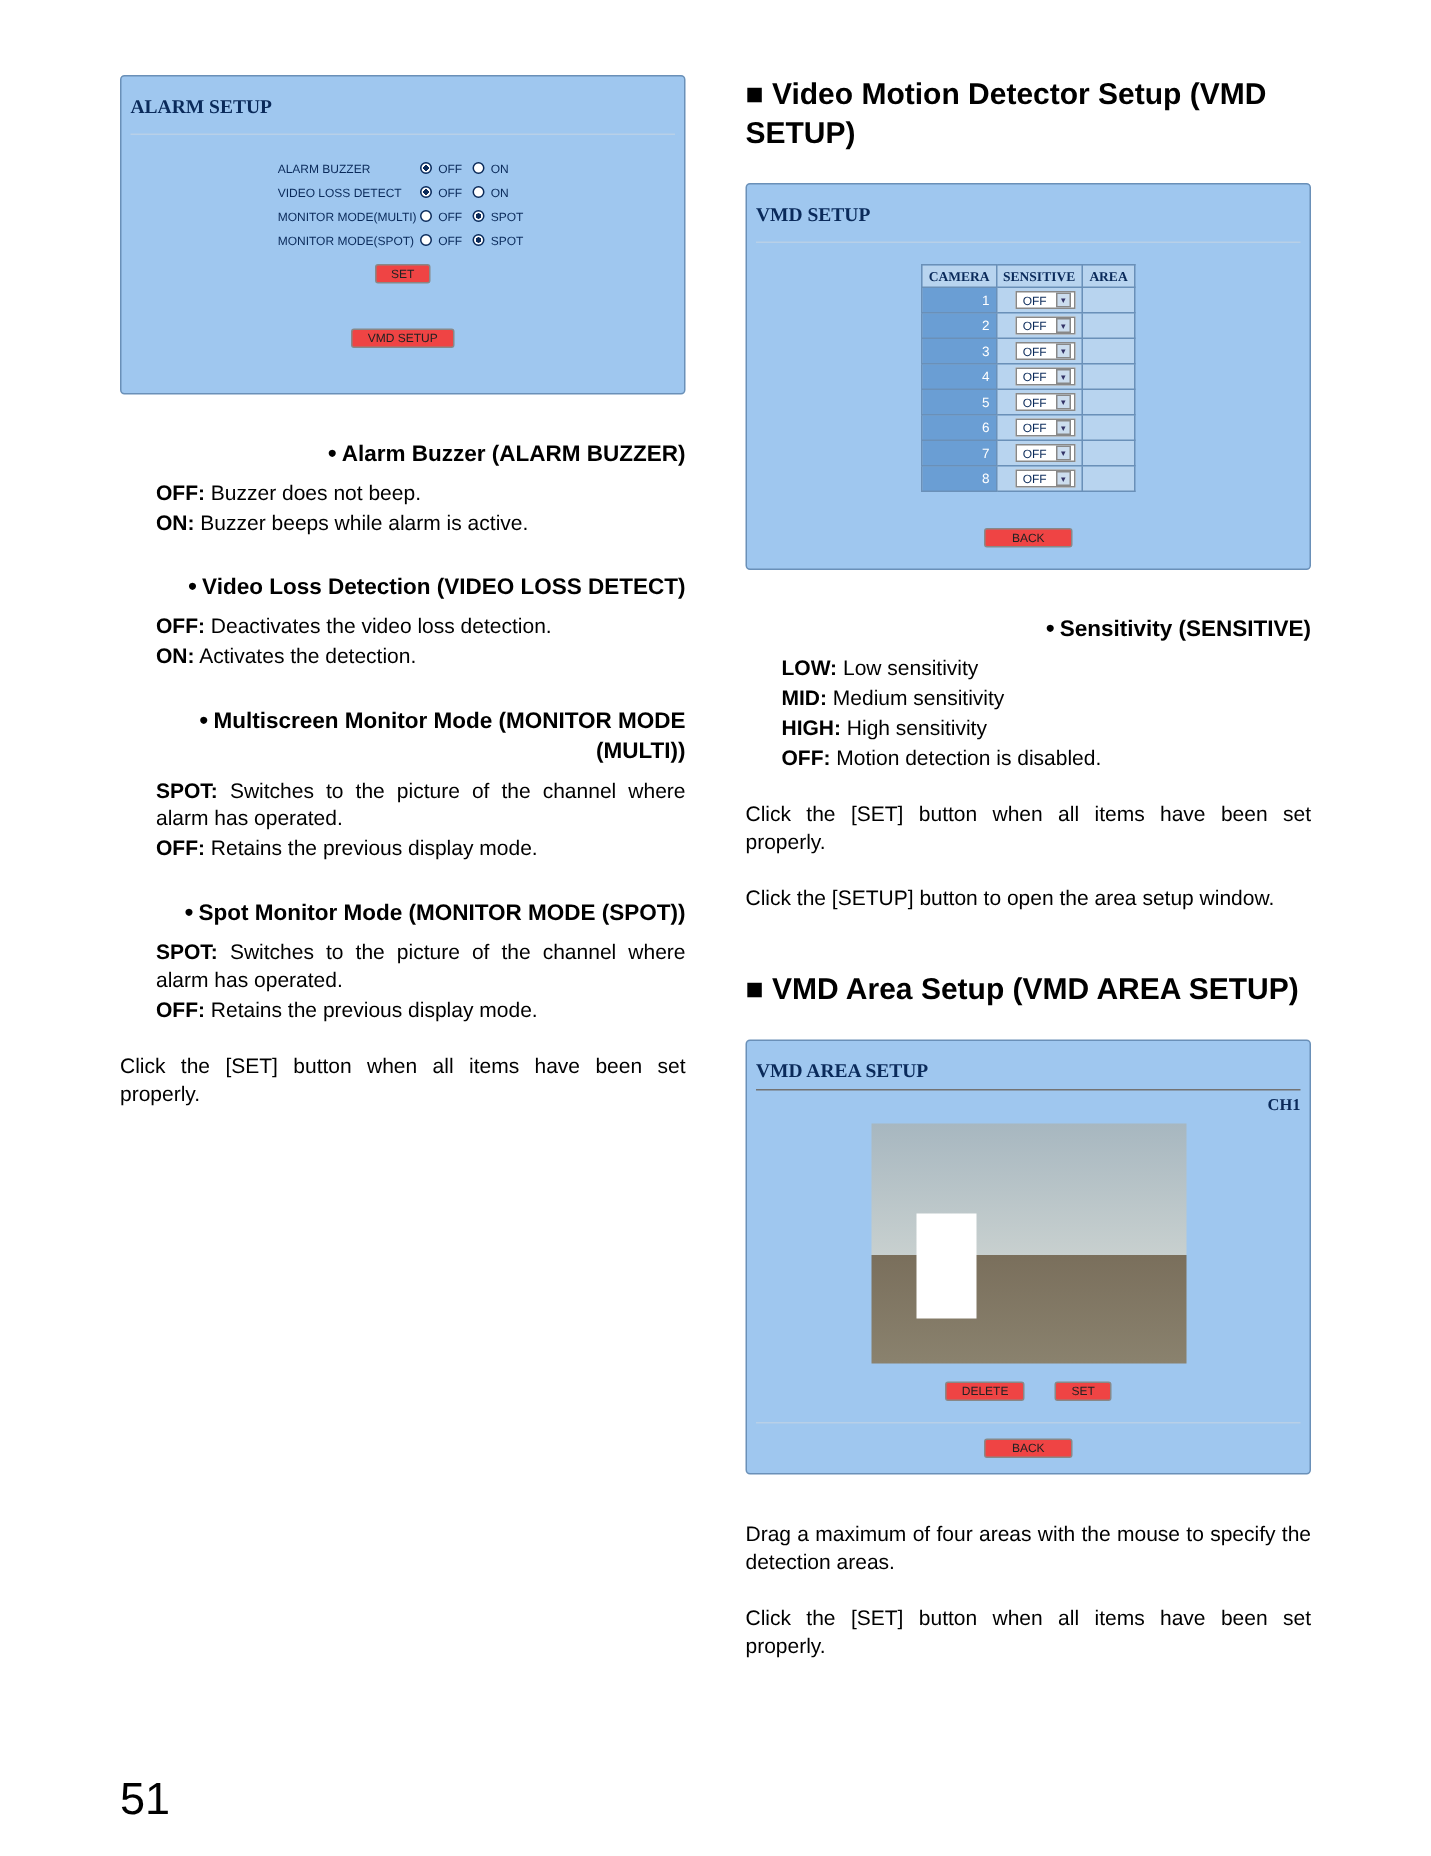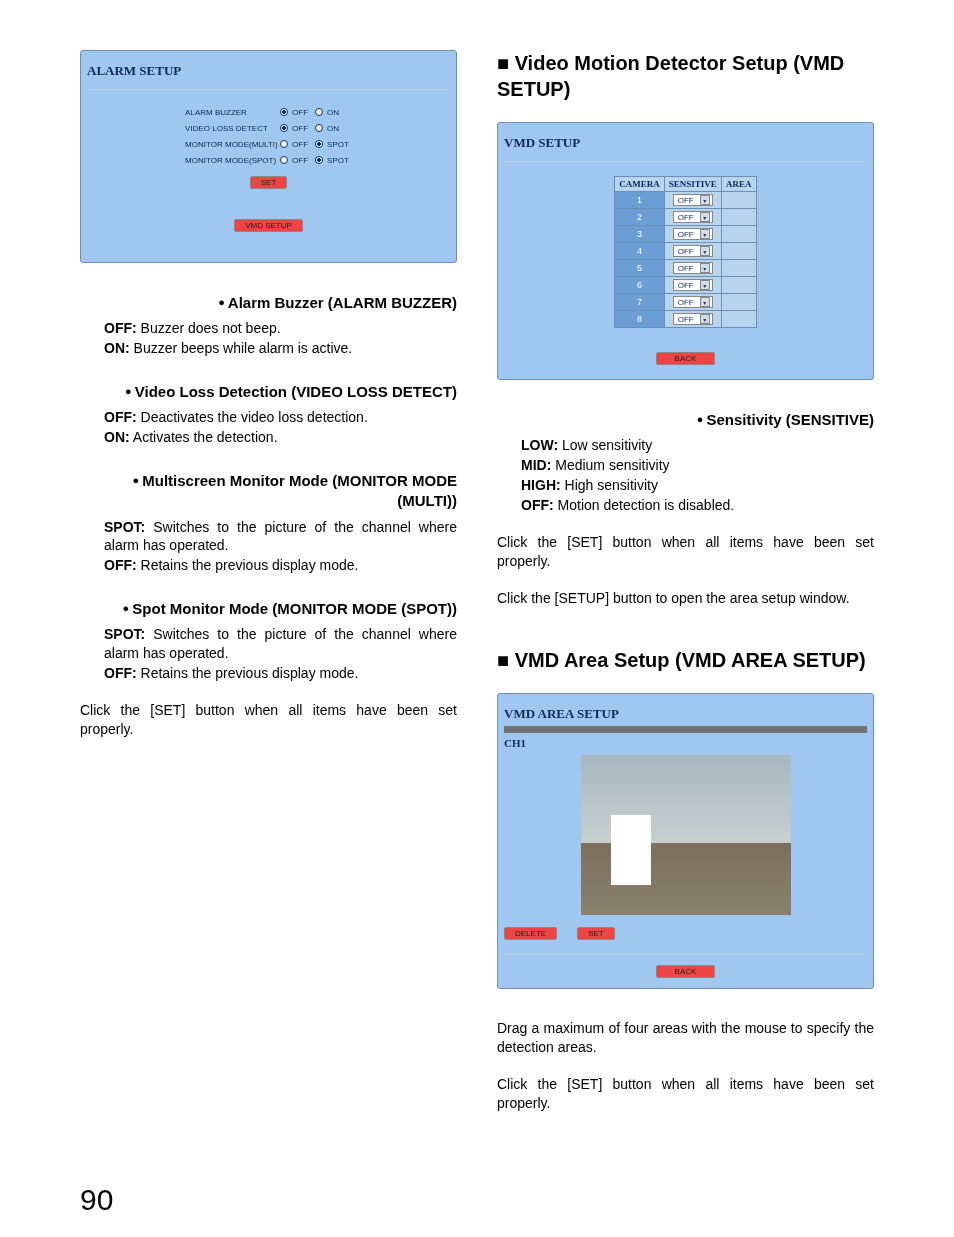--- a/index.html
+++ b/index.html
@@ -31,46 +31,46 @@
   .radio { width:8px; height:8px; border-radius:50%; border:1px solid #0a2a5a; display:inline-block; background:#fff;}
   .radio.sel{ background: radial-gradient(circle,#0a2a5a 0 40%,#fff 45% 100%); }
   .rlbl { font-size:8px; margin-right:3px;}
   .btn {
     display:inline-block; background:#ef4444; border:1px solid #888;
     font-size:8px; padding:1px 10px; font-family:Arial; color:#222;
     border-radius:2px;
   }
   .btn.wide{padding:1px 18px;}
   .vmd-table{ border-collapse:collapse; font-size:9px; color:#0a2a5a;}
-  .vmd-table th,.vmd-table td{ border:1px solid #6a90b8; padding:2px 4px; text-align:center; background:#b8d4ef;margin-top:32px;}
+  .vmd-table th,.vmd-table td{ border:1px solid #6a90b8; padding:2px 4px; text-align:right; background:#b8d4ef;margin-top:32px;}
   .vmd-table th{ font-family:'Times New Roman',serif; font-weight:bold; font-size:9px;}
   .vmd-table td.cam{ width:20px; background:#6a9ed4; color:#fff;}
   .vmd-table td.sens{ width:55px;}
   .vmd-table td.area{ width:35px;}
   .sel-box{ display:inline-flex; align-items:center; background:#fff; border:1px solid #888; font-size:8px; padding:0 2px 0 4px; gap:6px;}
   .sel-arrow{ width:10px; height:10px; background:#cde; border:1px solid #888; display:flex; align-items:center; justify-content:center; font-size:6px; color:#336;}
   .desc { font-size: 14px; line-height: 1.35; }
   .bullet-h { font-size: 15px; font-weight: bold; margin: 24px 0 6px 0; text-align: right; }
   .bullet-h::before { content:"● "; font-size:11px; vertical-align:2px;}
   .defs { padding-left: 24px; font-size: 14px; }
   .defs .row{ margin:1px 0;}
   .defs b{ font-weight:bold; }
   .just{ text-align:justify; }
   .para{ font-size:14px; margin-top:18px; line-height:1.35; text-align:justify;}
   .pagenum{ position:absolute; left:80px; bottom:20px; font-size:30px; font-weight:normal; font-family:Arial;}
   .area-panel .panel-title{ border-bottom:none; padding-bottom:4px;}
-  .area-sub{ text-align:left; font-family:'Times New Roman',serif; font-weight:bold; color:#0a2a5a; font-size:11px; padding:4px 0 2px 0; border-top:7px solid #737373;}
+  .area-sub{ text-align:right; font-family:'Times New Roman',serif; font-weight:bold; color:#0a2a5a; font-size:11px; padding:4px 0 2px 0; border-top:1px solid #737373;}
   .cam-img{
     width:210px; height:160px; margin:4px auto 10px auto;
     background:
       linear-gradient(#fff,#fff) 30px 60px/40px 70px no-repeat,
       linear-gradient(to bottom,#a7b7c0 0%,#c8d0cf 55%,#7a6f5c 55%,#8a826e 100%);
     position:relative;
   }
-  .btn-row{ display:flex; gap:20px; padding:2px 0 10px 0;}
+  .btn-row{ display:flex; gap:20px; justify-content:center; padding:2px 0 10px 0;}
   .back-row{ display:flex; justify-content:center; padding-top:10px; border-top:1px solid #b8d0e8; margin-top:4px;}
 </style>
 </head>
 <body>
 
 <div class="page">
 
   <div class="col">
 
     <div class="panel">
@@ -256,13 +256,13 @@
       <div class="back-row">
         <span class="btn wide">BACK</span>
       </div>
     </div>
 
     <div class="para">Drag a maximum of four areas with the mouse to specify the detection areas.</div>
     <div class="para">Click the [SET] button when all items have been set properly.</div>
   </div>
 </div>
 
-<div class="pagenum">90</div>
+<div class="pagenum">51</div>
 
 </body></html>

